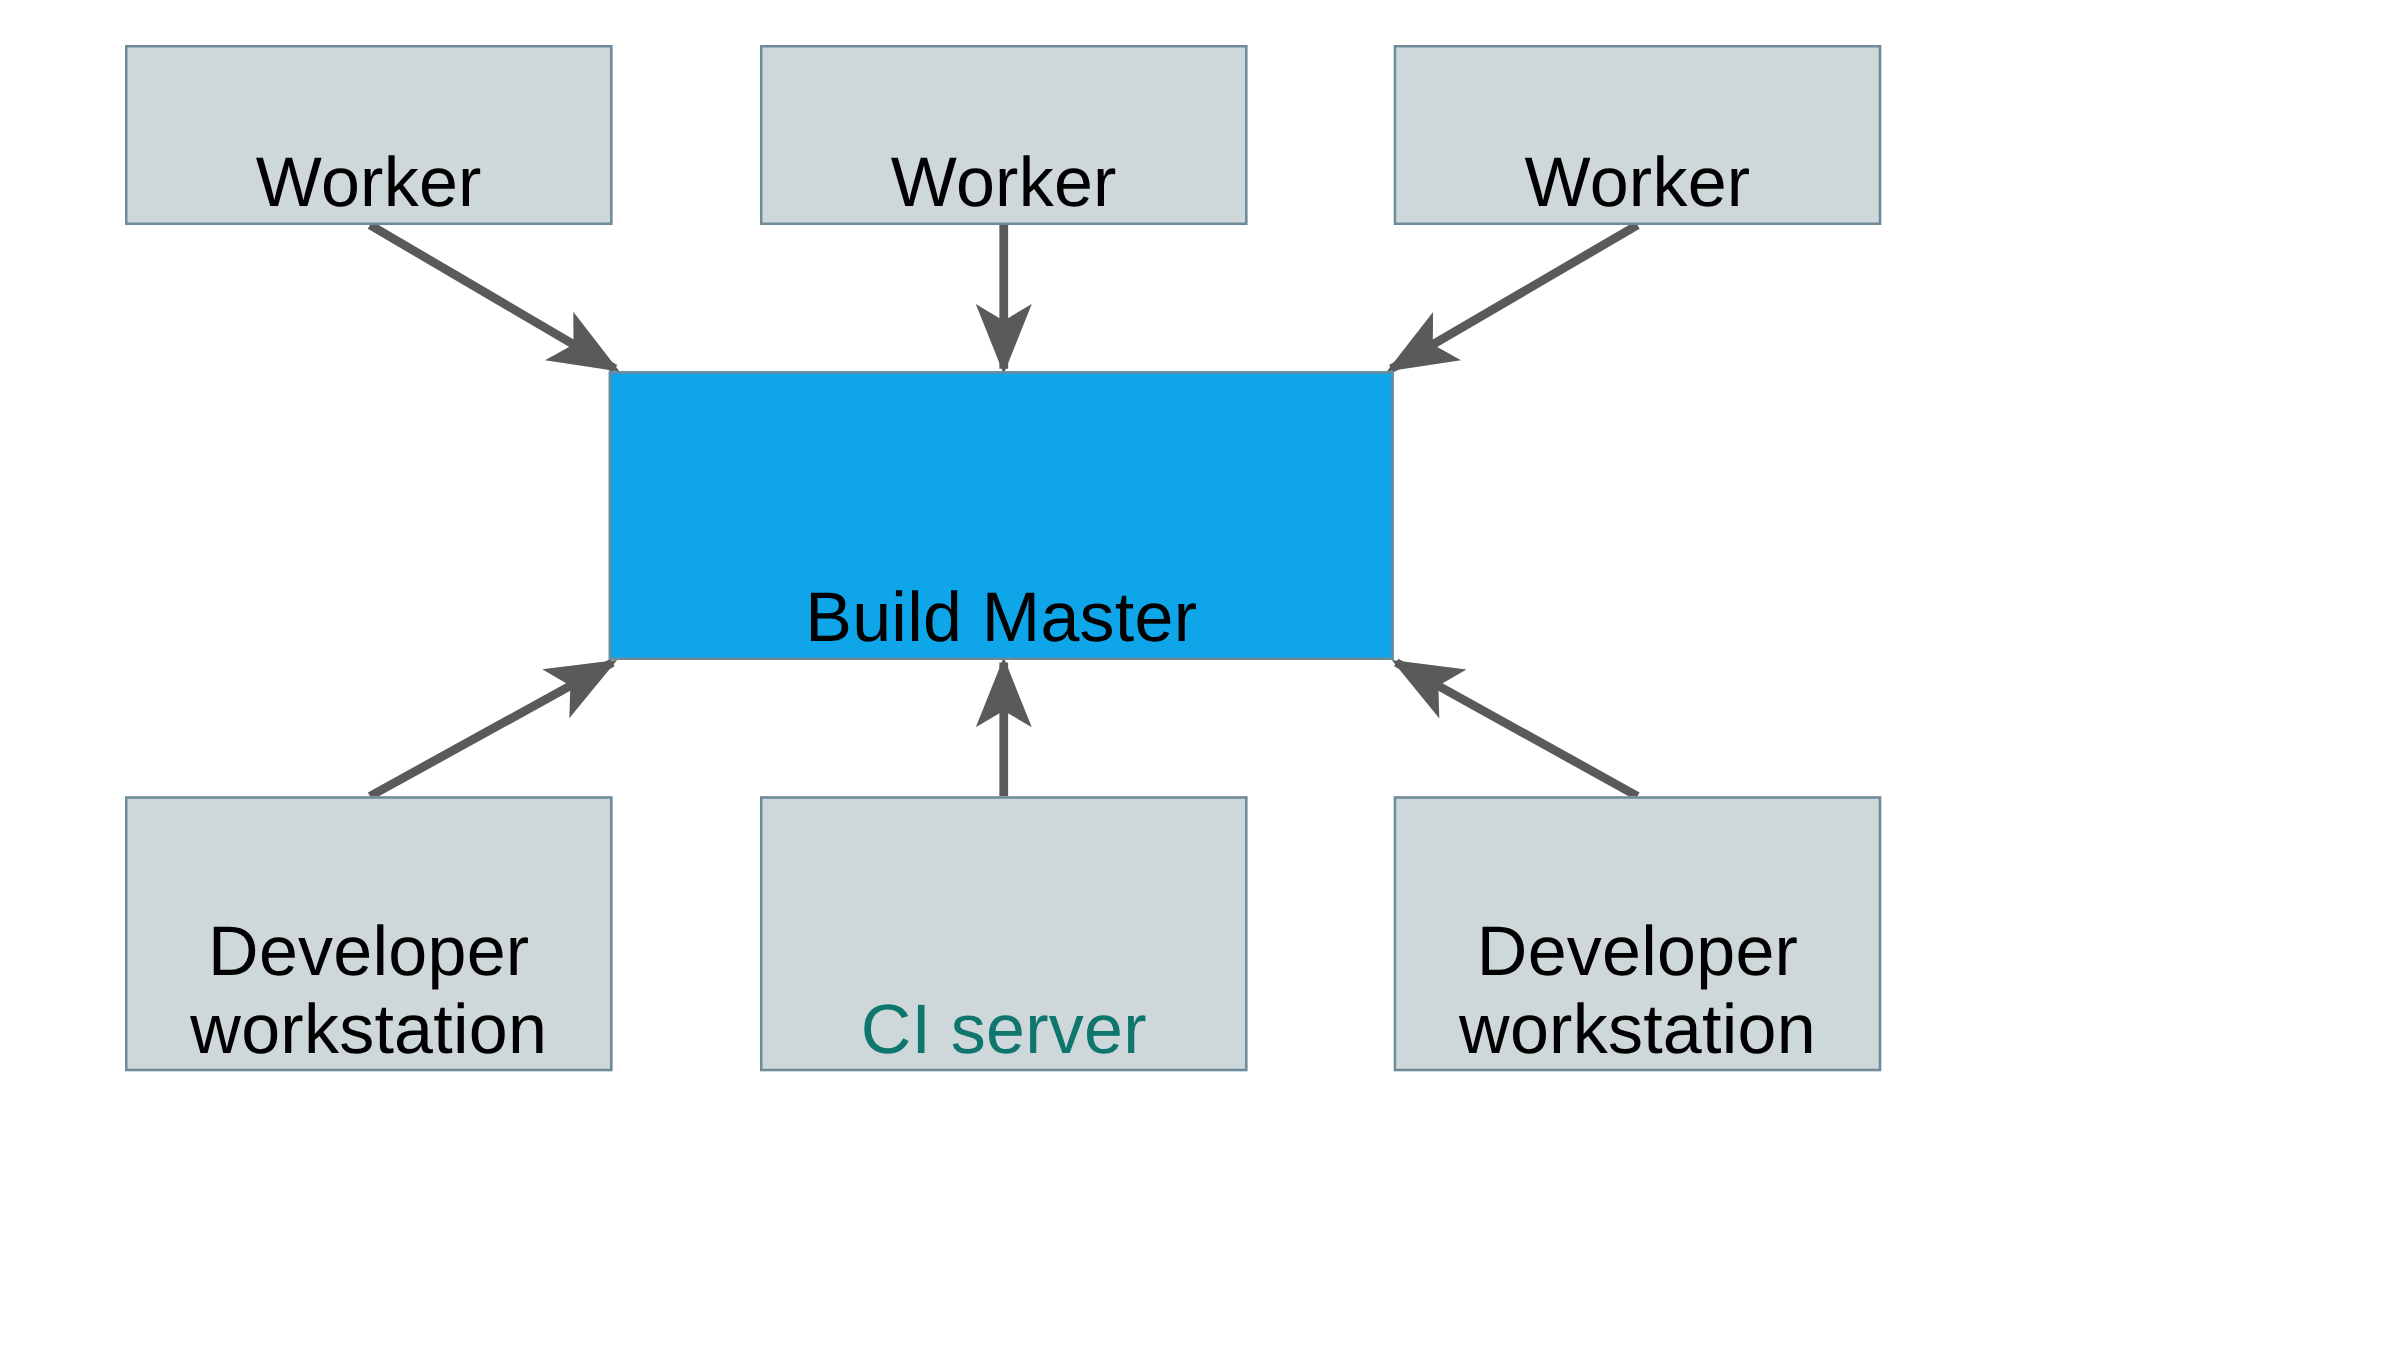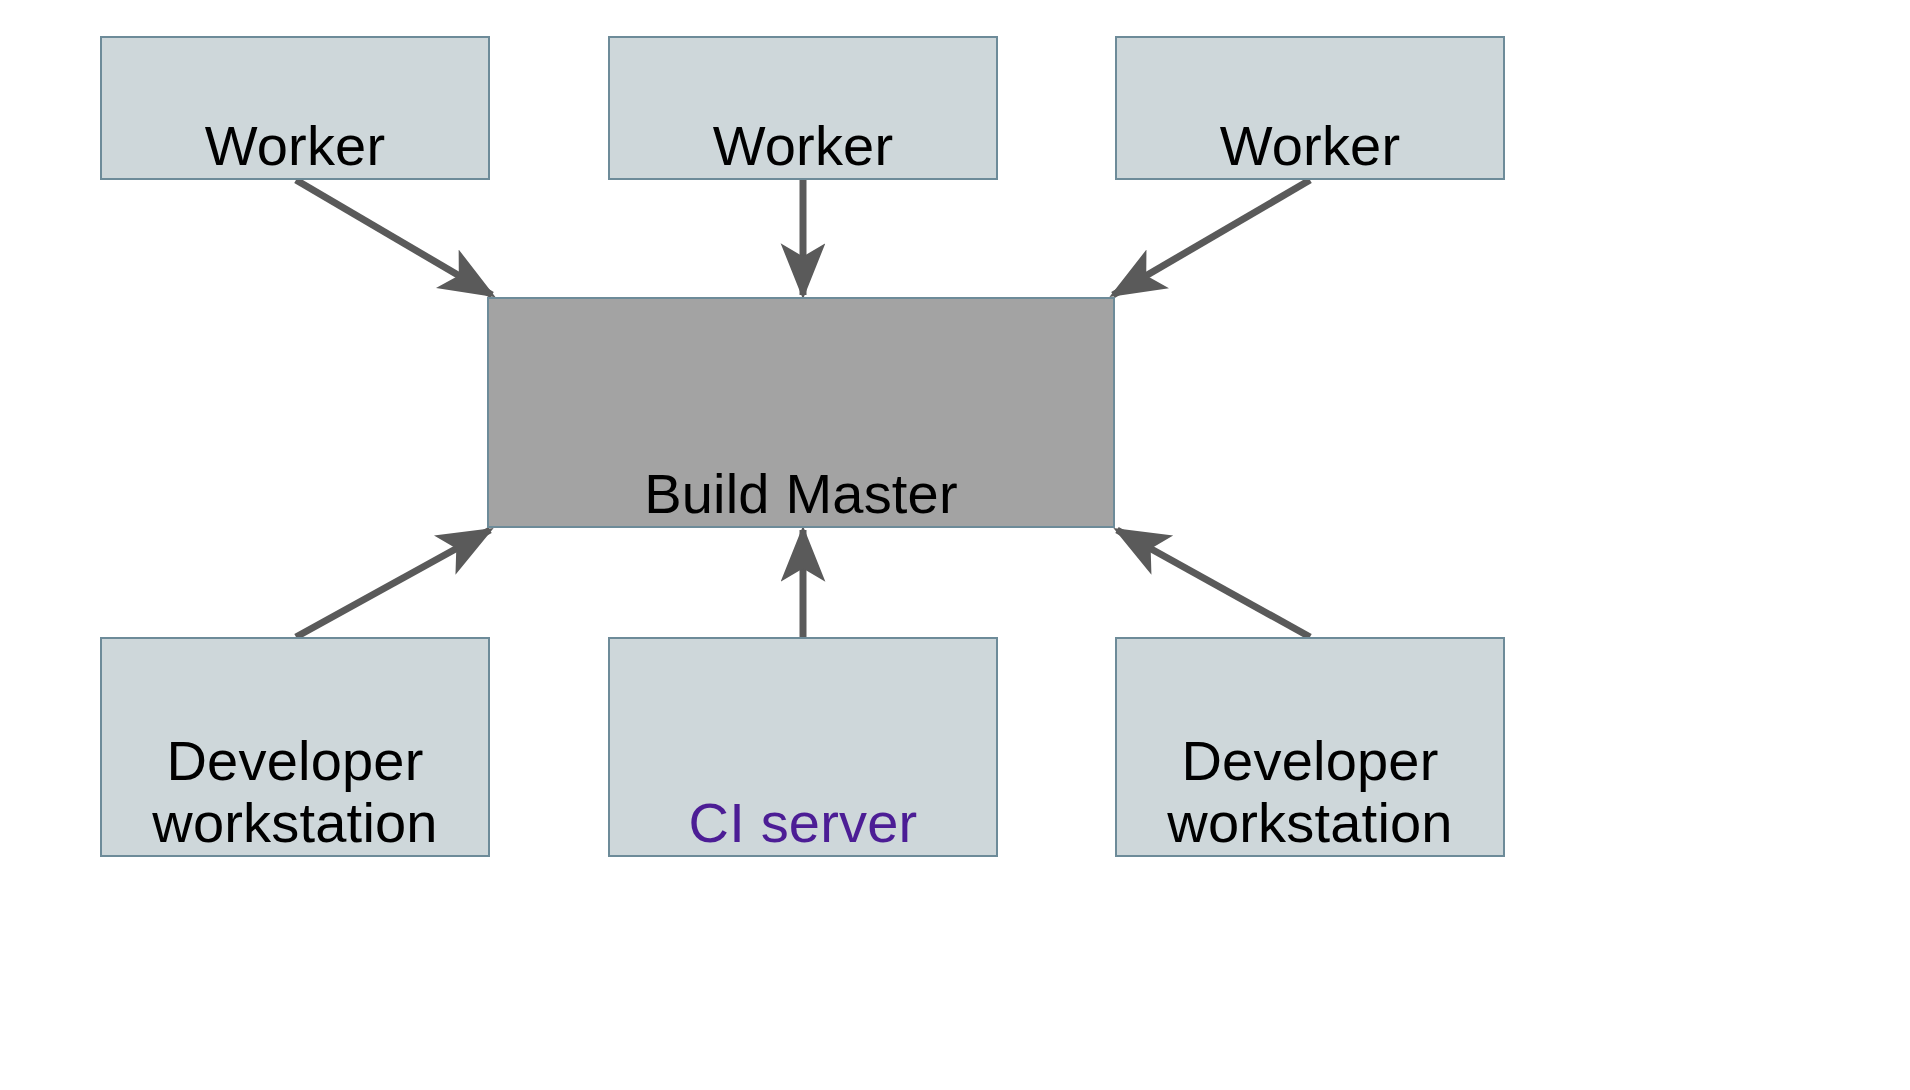--- a/index.html
+++ b/index.html
@@ -64,21 +64,21 @@
         <line x1="296" y1="637" x2="490" y2="530" stroke="#5a5a5a"></line>
         <line x1="803" y1="637" x2="803" y2="530" stroke="#5a5a5a"></line>
         <line x1="1310" y1="637" x2="1117" y2="530" stroke="#5a5a5a"></line>
       </g>
   </svg>
 
   <div id="nodes">
       <div class="node" style="left: 100px; top: 36px; width: 390px; height: 144px; background: rgb(206, 215, 218); border-color: rgb(109, 139, 153); color: rgb(0, 0, 0); font-size: 56px;"><span class="node-label">Worker</span></div>
       <div class="node" style="left: 608px; top: 36px; width: 390px; height: 144px; background: rgb(206, 215, 218); border-color: rgb(109, 139, 153); color: rgb(0, 0, 0); font-size: 56px;"><span class="node-label">Worker</span></div>
       <div class="node" style="left: 1115px; top: 36px; width: 390px; height: 144px; background: rgb(206, 215, 218); border-color: rgb(109, 139, 153); color: rgb(0, 0, 0); font-size: 56px;"><span class="node-label">Worker</span></div>
-      <div class="node" style="left: 487px; top: 297px; width: 628px; height: 231px; background: #a3a3a3; border-color: rgb(109, 139, 153); color: rgb(0, 0, 0); font-size: 56px;"><span class="node-label">Build Master</span></div>
+      <div class="node" style="left: 487px; top: 297px; width: 628px; height: 231px; background: #0ea5e9; border-color: rgb(109, 139, 153); color: rgb(0, 0, 0); font-size: 56px;"><span class="node-label">Build Master</span></div>
       <div class="node" style="left: 100px; top: 637px; width: 390px; height: 220px; background: rgb(206, 215, 218); border-color: rgb(109, 139, 153); color: rgb(0, 0, 0); font-size: 56px;"><span class="node-label">Developer
 workstation</span></div>
-      <div class="node" style="left: 608px; top: 637px; width: 390px; height: 220px; background: rgb(206, 215, 218); border-color: rgb(109, 139, 153); color: #4c1d95; font-size: 56px;"><span class="node-label">CI server</span></div>
+      <div class="node" style="left: 608px; top: 637px; width: 390px; height: 220px; background: rgb(206, 215, 218); border-color: rgb(109, 139, 153); color: #0f766e; font-size: 56px;"><span class="node-label">CI server</span></div>
       <div class="node" style="left: 1115px; top: 637px; width: 390px; height: 220px; background: rgb(206, 215, 218); border-color: rgb(109, 139, 153); color: rgb(0, 0, 0); font-size: 56px;"><span class="node-label">Developer
 workstation</span></div>
     </div>
 
 </div>
 
 </body></html>

